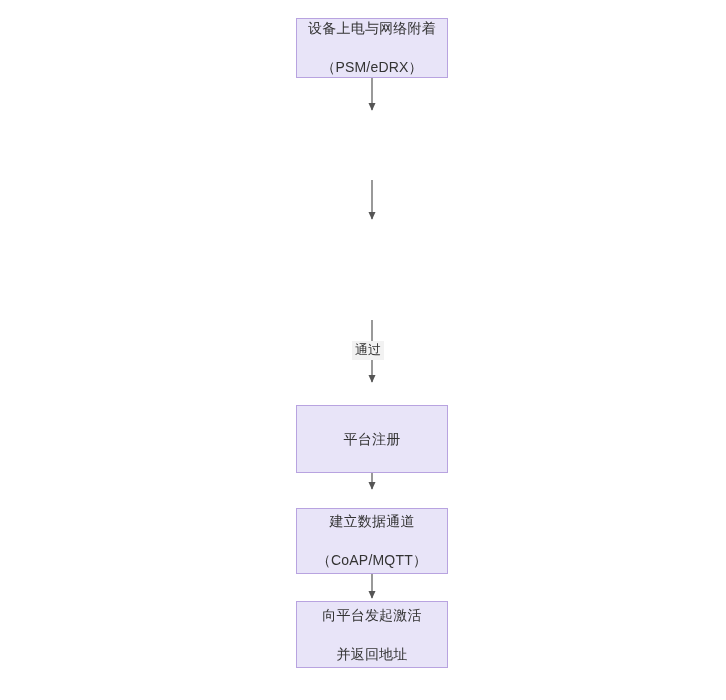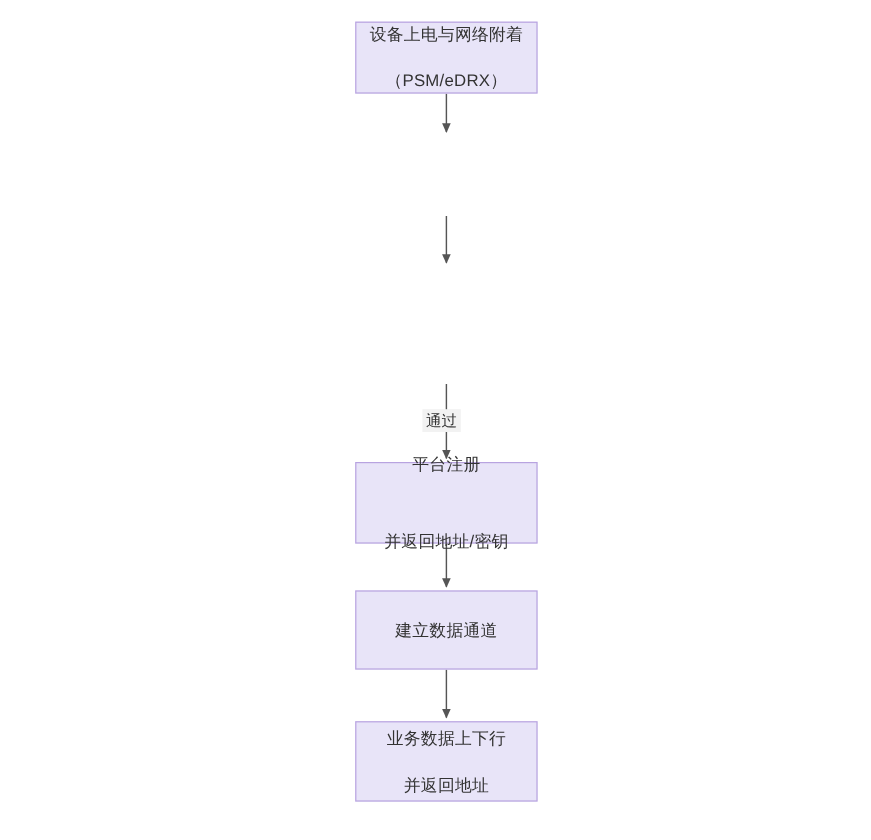--- a/index.html
+++ b/index.html
@@ -96,31 +96,31 @@
     <line x1="372" y1="558" x2="372" y2="598" stroke="#555555" stroke-width="1.2" marker-end="url(#arrowhead)"></line>
   </svg>
 
   <div class="node process" style="left:296px; top:18px; width:152px; height:60px;">
     <span>设备上电与网络附着</span>
     <span class="line2">（PSM/eDRX）</span>
   </div>
 
 
 
-  <div class="edge-label" style="left:352px; top:341px;">
+  <div class="edge-label" style="left:352px; top:341px;font-family:Liberation Mono, monospace;">
     <span>通过</span>
   </div>
 
-  <div class="node process" style="left:296px; top:385px; width:152px; height:68px;gap:25px;">
+  <div class="node process" style="left:296px; top:405px; width:152px; height:68px;gap:25px;">
     <span>平台注册</span>
-    <span class="line2">并返回地址/密钥</span>
   </div>
 
-  <div class="node process" style="left:296px; top:492px; width:152px; height:66px;">
+  <div class="node process" style="left:296px; top:508px; width:152px; height:66px;">
     <span>建立数据通道</span>
+    <span class="line2">（CoAP/MQTT）</span>
   </div>
 
   <div class="node process" style="left:296px; top:601px; width:152px; height:67px;">
-    <span>业务数据上下行</span>
+    <span>向平台发起激活</span>
     <span class="line2">并返回地址</span>
   </div>
 
 </div>
 
 </body></html>

